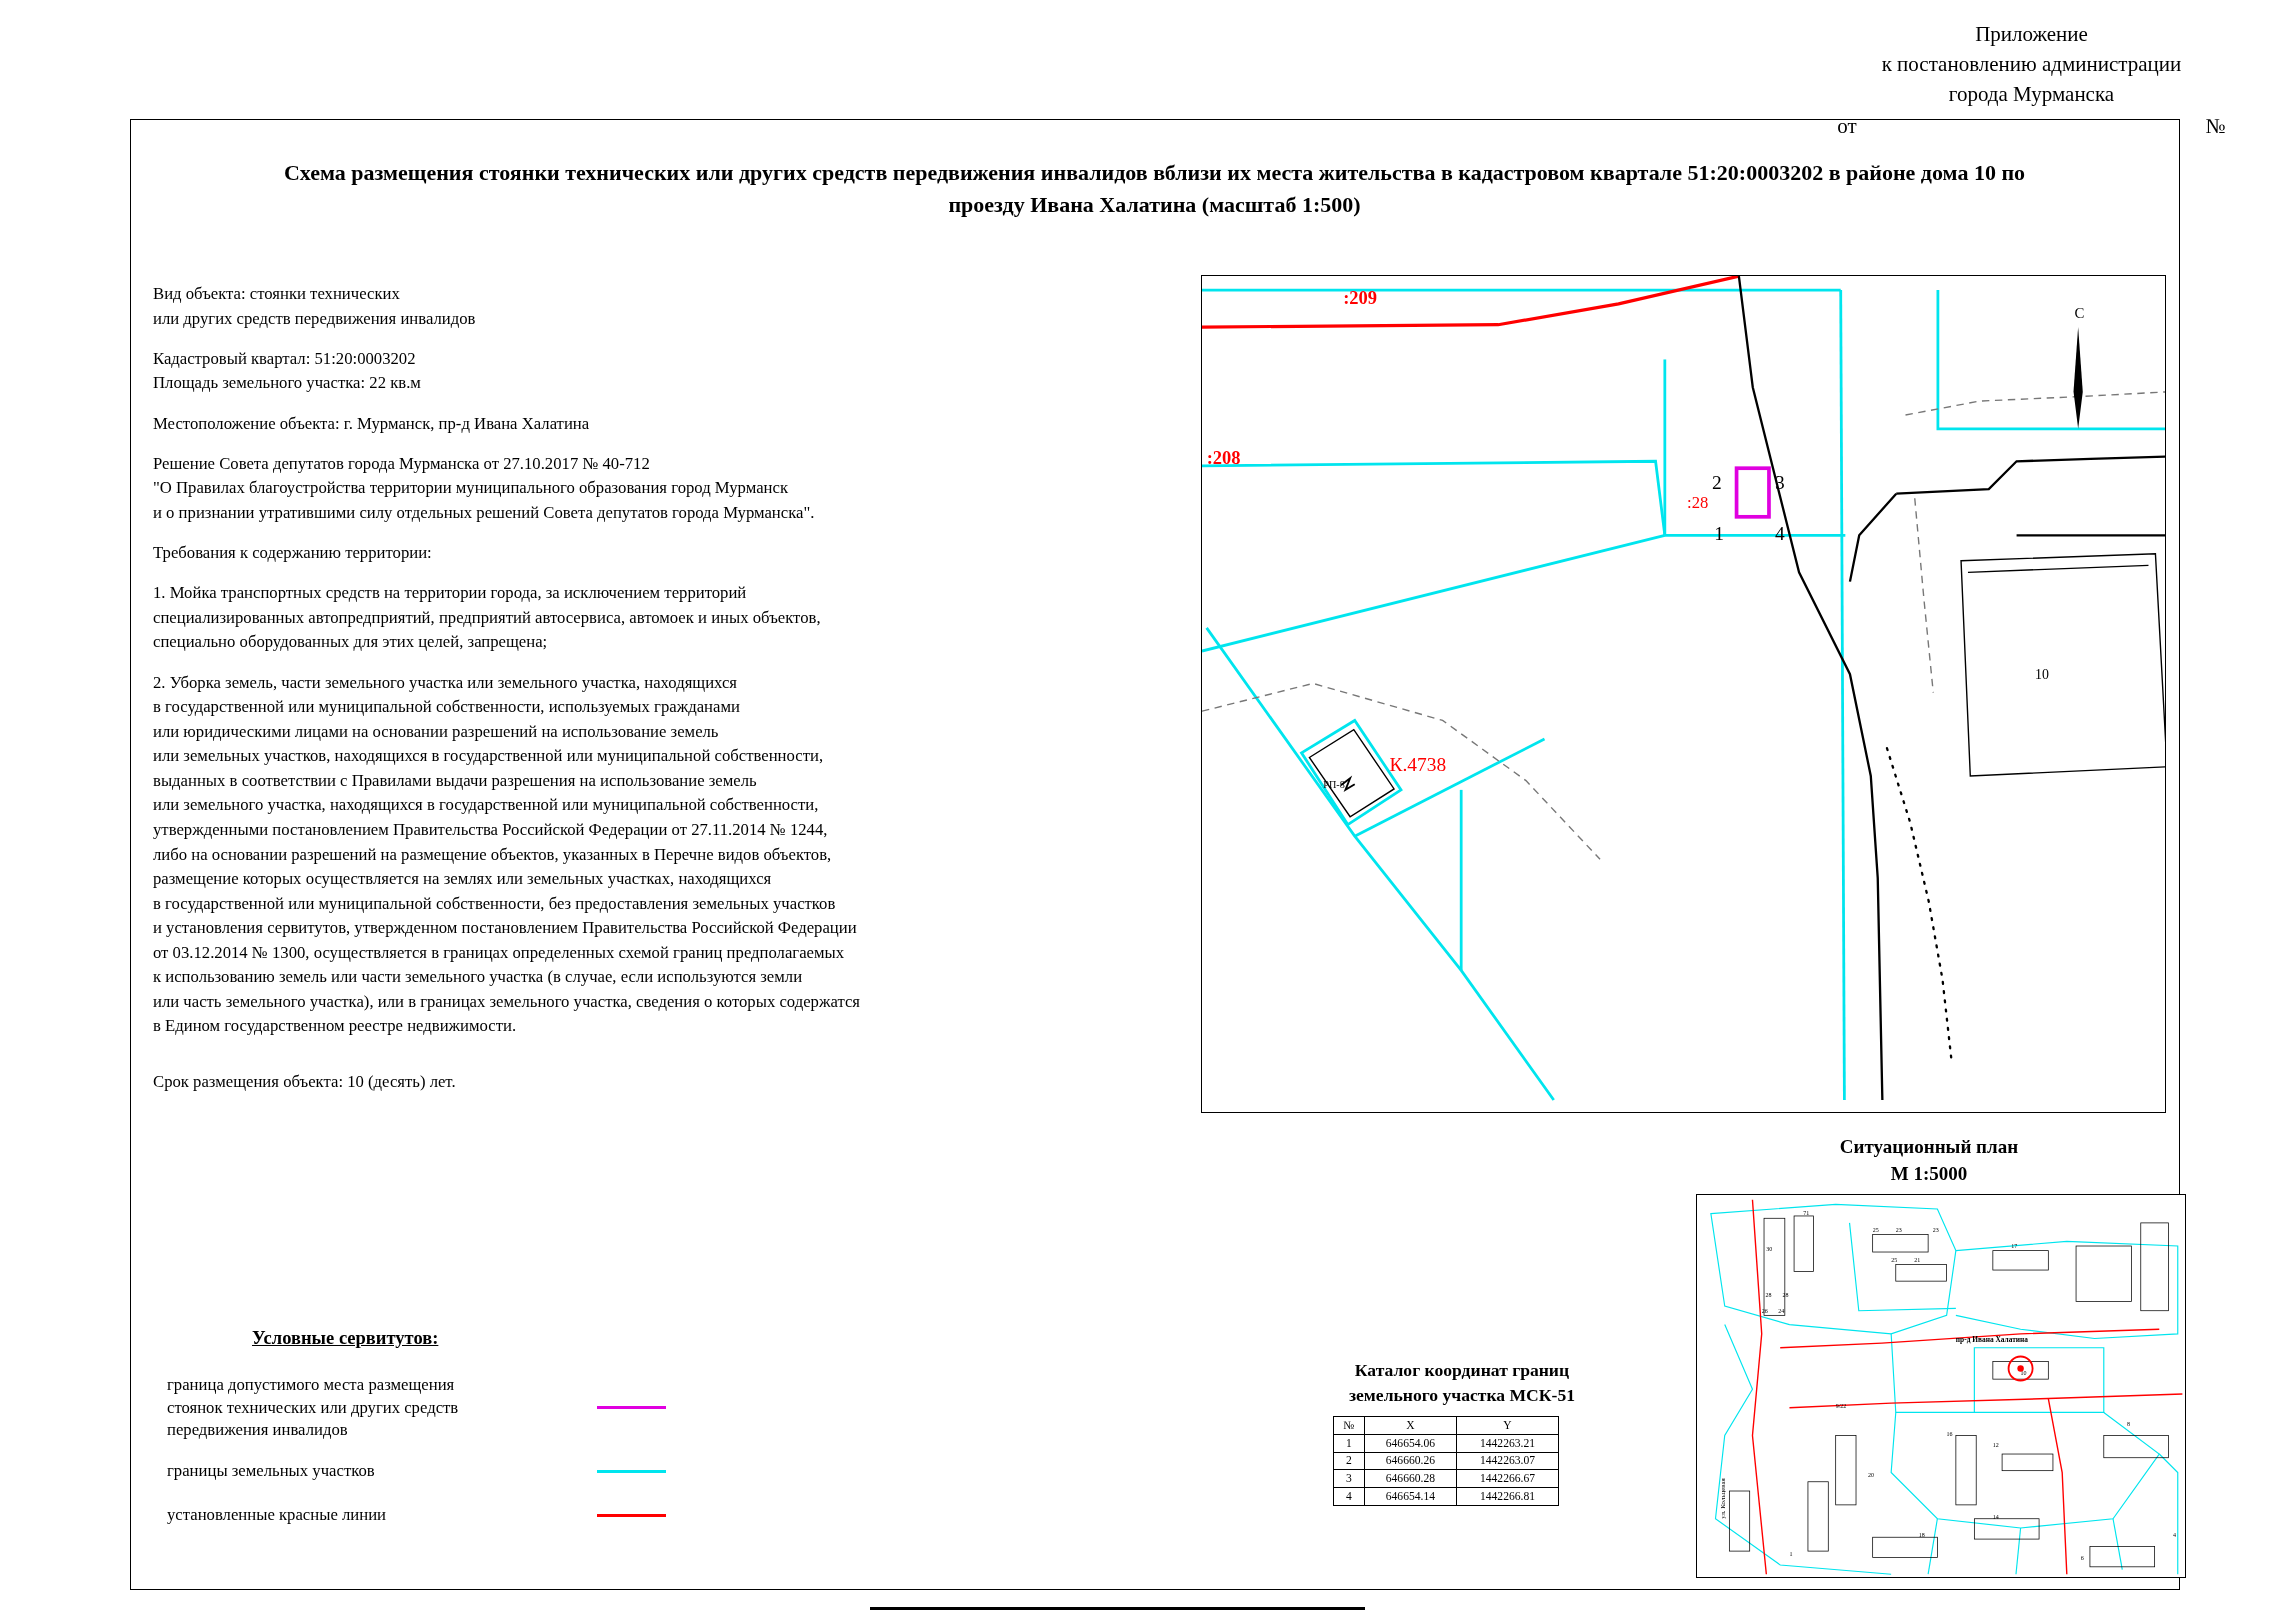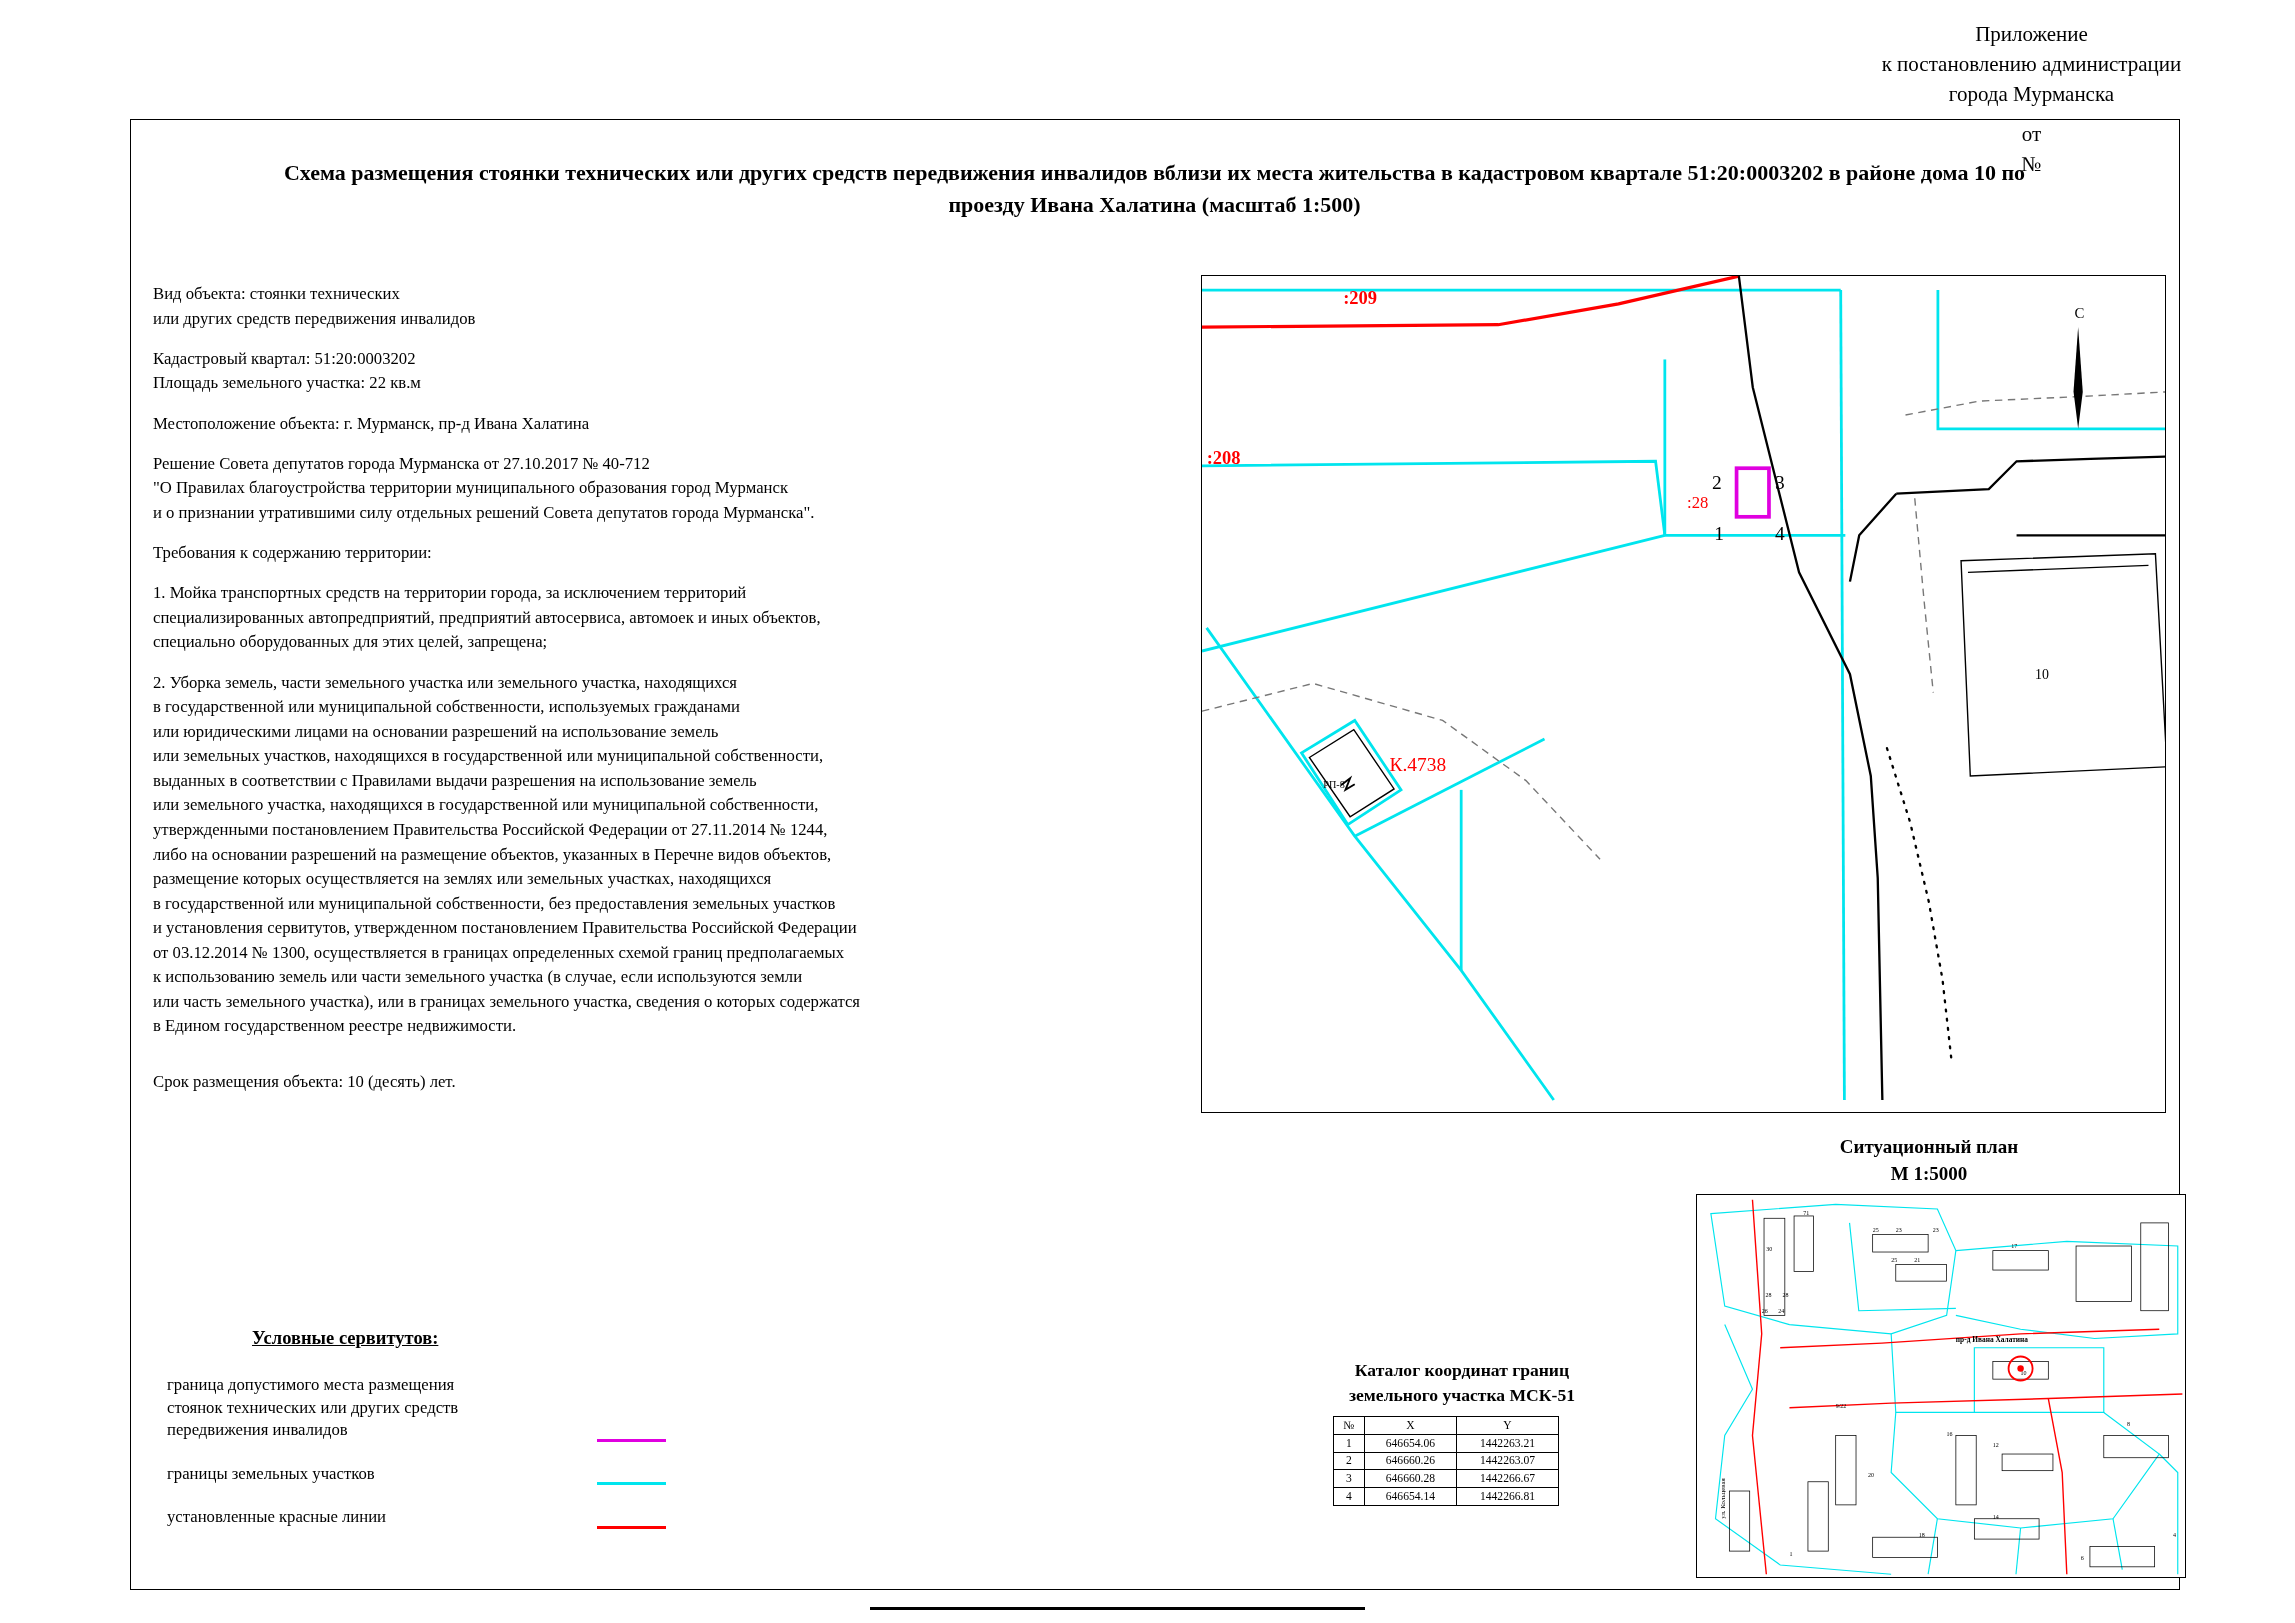--- a/index.html
+++ b/index.html
@@ -18,22 +18,21 @@
     text-align:center;
     font-size:21px;
     line-height:1.45;
     width:407px;
   }
   .hdr .row{display:block;}
   .hdr .ot-row{
     display:flex;
     justify-content:space-between;
     padding:0 9.3px;
-    margin-top:9px;
-    flex-direction:column;
+    margin-top:1px;
   }
   .frame{
     position:absolute;
     left:130px;top:119px;
     width:2050px;height:1471px;
     border:1.4px solid #000;
     box-sizing:border-box;
   }
   .title{
     position:absolute;
@@ -64,21 +63,21 @@
   }
   .legend{
     position:absolute;
     left:167px;
     top:1374px;
     width:555px;
     font-size:16.7px;
   }
   .legend-row{
     display:flex;
-    align-items:flex-end;
+    align-items:center;
     margin-bottom:15.7px;
     min-height:28px;
   }
   .legend-text{width:430px;line-height:1.35;}
   .legend-swatch{width:69px;height:0;border-top-width:3.2px;border-top-style:solid;}
   
   .map{
     position:absolute;
     left:1201px;top:275px;
     width:965px;height:838px;

